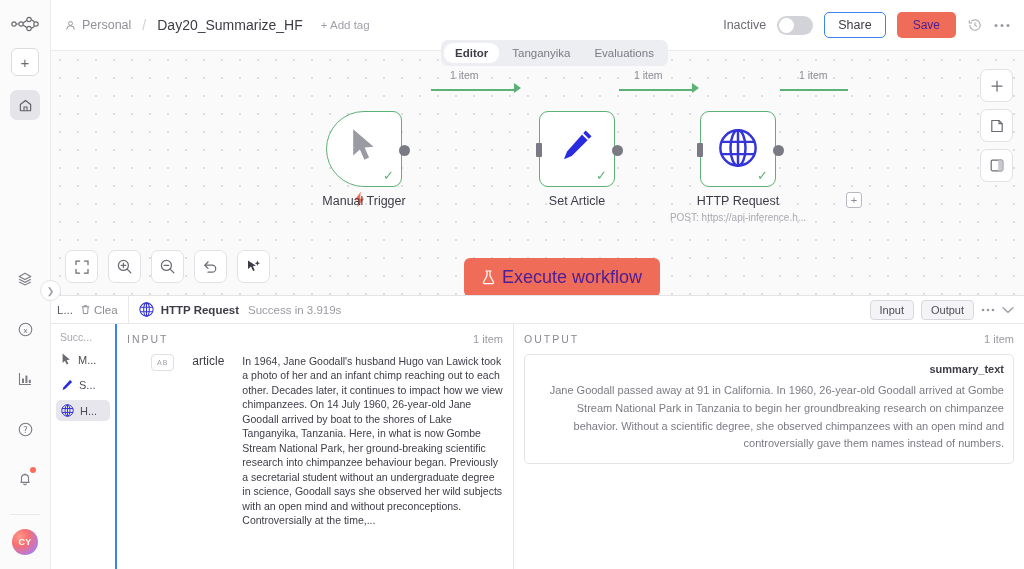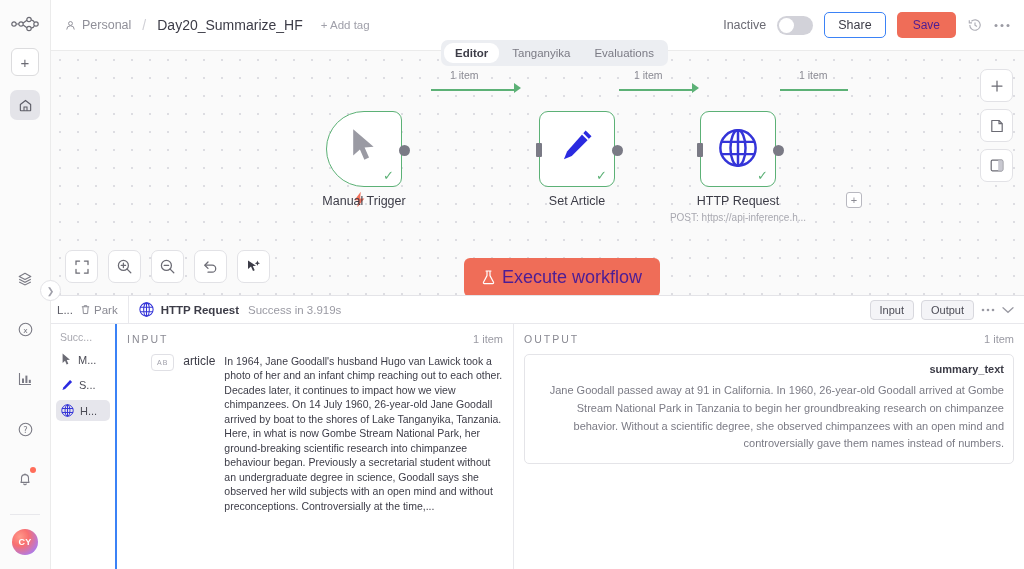--- a/index.html
+++ b/index.html
@@ -182,21 +182,21 @@
     display:flex; align-items:center; gap:6px;
     margin: 0 5px 5px 5px; padding: 4px 5px; border-radius:5px;
     font-size:11px; color:#4c4c56;
   }
   .nl-item.active { background:#e6e6ec; }
   .io-pane { flex:1; min-width:0; padding: 9px 10px; border-right:1px solid #e8e8ec; }
   .io-pane:last-child { border-right:none; }
   .io-head { display:flex; align-items:center; margin-bottom:9px; }
   .io-title { font-size:10.5px; color:#8a8a93; letter-spacing:2px; }
   .io-count { margin-left:auto; font-size:11px; color:#9a9aa3; }
-  .kv-row { display:flex; gap:9px; padding-left: 24px; }
+  .kv-row { display:flex; gap:18px; padding-left: 24px; }
   .type-badge {
     border:1px solid #e0e0e5; border-radius:4px; background:#fff;
     font-size:7px; color:#a0a0aa; padding: 4px 5px; height:17px;
     display:flex;align-items:center; letter-spacing:1px; flex-shrink:0;
   }
   .kv-key { font-size:12px; color:#3c3c47; flex-shrink:0; }
   .kv-val { font-size:10.5px; color:#3c3c47; line-height:1.38; }
   .out-card {
     border:1px solid #e4e4e8; border-radius:5px; overflow:hidden;text-align:right;
   }
@@ -471,21 +471,21 @@
     <div class="collapse-handle">❯</div>
 
     <div id="res-head">
       <span class="res-logs">L...</span>
       <span class="res-clear">
         <span>
           <svg width="11" height="11" viewBox="0 0 12 12">
             <path d="M2 3 H10 M4.6 3 V1.8 H7.4 V3 M3.1 3 L3.7 10.4 H8.3 L8.9 3" fill="none" stroke="#8a8a93" stroke-width="1.05" stroke-linejoin="round"></path>
           </svg>
         </span>
-        <span>Park</span>
+        <span>Clea</span>
       </span>
       <span class="res-divider"></span>
       <span>
         <svg width="15" height="15" viewBox="0 0 34 34">
           <circle cx="17" cy="17" r="15" fill="none" stroke="#3434d8" stroke-width="2.4"></circle>
           <ellipse cx="17" cy="17" rx="6.4" ry="15" fill="none" stroke="#3434d8" stroke-width="2.4"></ellipse>
           <path d="M2.6 11.8 H31.4 M2.6 22.2 H31.4 M17 2 V32" stroke="#3434d8" stroke-width="2.4" fill="none"></path>
         </svg>
       </span>
       <span class="res-node-name">HTTP Request</span>

